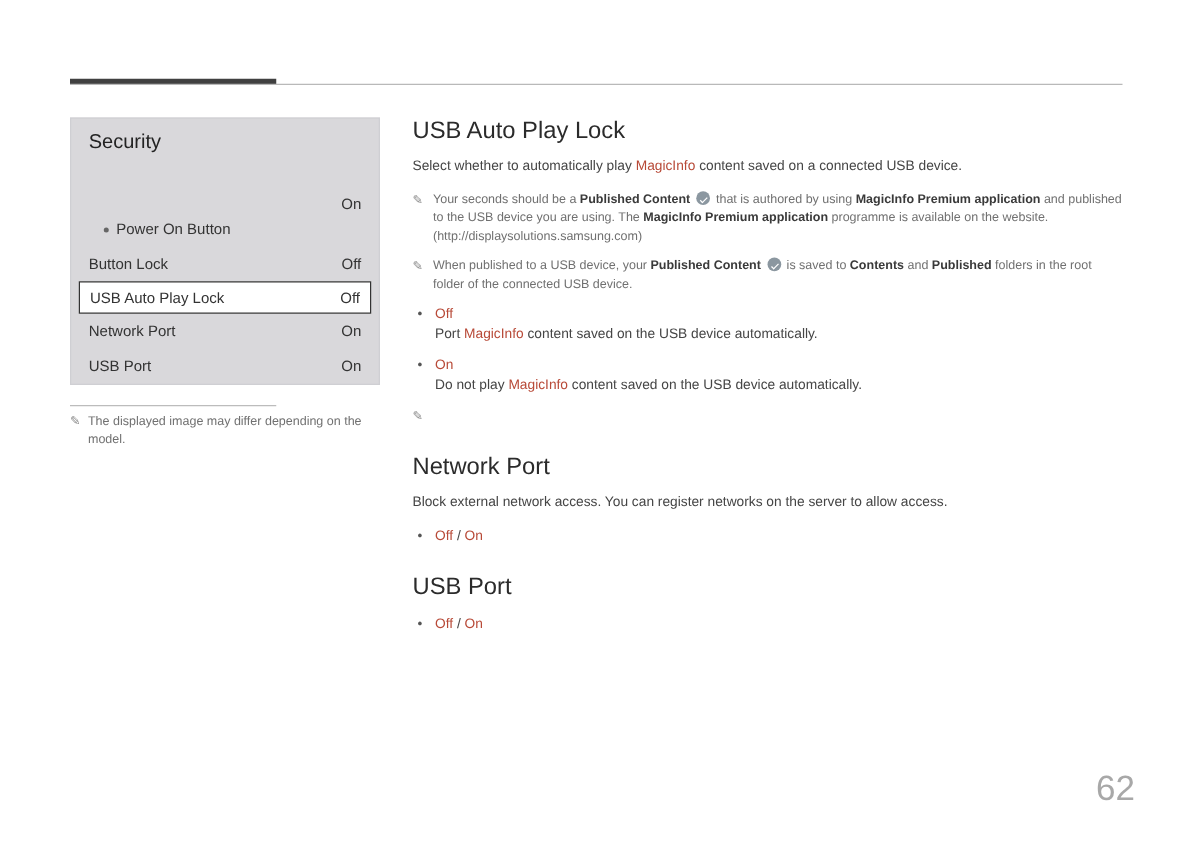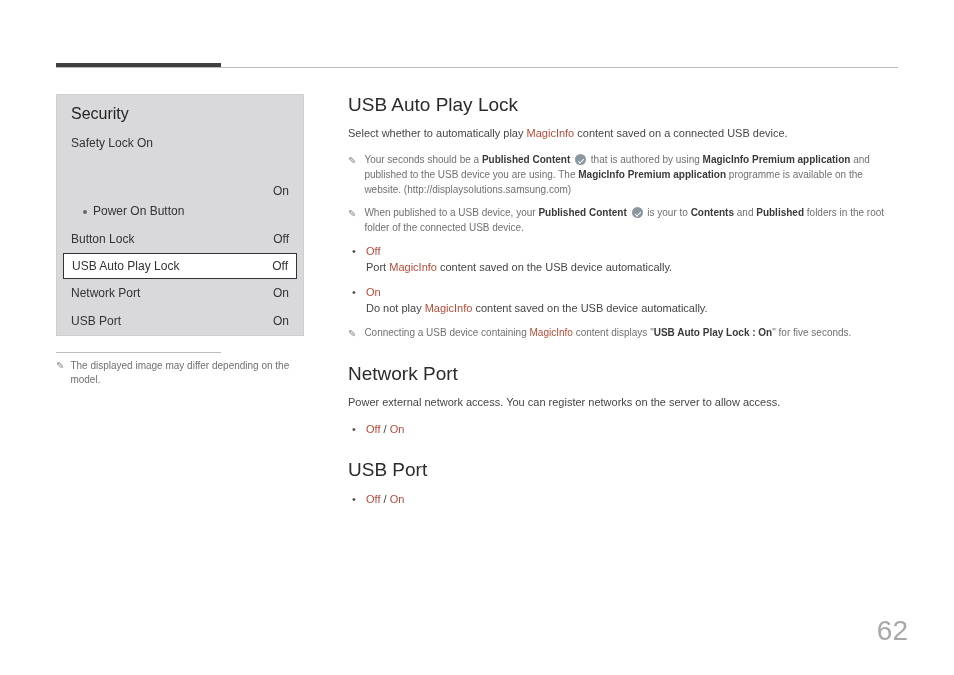--- a/index.html
+++ b/index.html
@@ -12,21 +12,21 @@
   .page{
     position:relative;width:100%;height:100%;
     padding:70px 56px 0 56px;box-sizing:border-box;
   }
   .top-accent{
     position:absolute;top:63px;left:56px;width:165px;height:5px;background:#404040;
   }
   .top-rule{
     position:absolute;top:67px;left:56px;right:56px;height:1px;background:#b9b9b9;
   }
-  .columns{display:flex;gap:44px;padding-top:24px;}
+  .columns{display:flex;gap:26px;padding-top:24px;}
   .left-col{width:248px;flex:none;}
   .right-col{flex:1;}
 
   .menu{
     background:#d9d8db;border:1px solid #cfcfd3;
     padding:0;font-size:12.5px;color:#333;
   }
   .menu-title{
     padding:10px 14px 6px 14px;font-size:16px;color:#232323;
   }
@@ -67,24 +67,20 @@
 
 <div class="page">
   <div class="top-accent"></div>
   <div class="top-rule"></div>
 
   <div class="columns">
     <div class="left-col">
       <div class="menu">
         <div class="menu-title">Security</div>
 
-        <div class="menu-row">
-          <span class="label">Safety Lock On</span>
-          <span class="val"></span>
-        </div>
         <div class="menu-row indent">
           <span class="label"><span class="bullet"></span><span>Power On Button</span></span>
           <span class="val">On</span>
         </div>
         <div class="menu-row">
           <span class="label">Button Lock</span>
           <span class="val">Off</span>
         </div>
         <div class="menu-row selected">
           <span class="label">USB Auto Play Lock</span>
@@ -119,44 +115,41 @@
           <span>Your seconds should be a </span><span class="bold">Published Content</span>
           <span class="tag-icon"></span>
           <span> that is authored by using </span><span class="bold">MagicInfo Premium application</span><span> and published to the USB device you are using. The </span><span class="bold">MagicInfo Premium application</span><span> programme is available on the website. (http://displaysolutions.samsung.com)</span>
         </span>
       </div>
       <div class="note">
         <span class="pencil">✎</span>
         <span>
           <span>When published to a USB device, your </span><span class="bold">Published Content</span>
           <span class="tag-icon"></span>
-          <span> is your to </span><span class="bold">Contents</span><span> and </span><span class="bold">Published</span><span> folders in the root folder of the connected USB device.</span>
+          <span> is saved to </span><span class="bold">Contents</span><span> and </span><span class="bold">Published</span><span> folders in the root folder of the connected USB device.</span>
         </span>
       </div>
 
       <ul class="opts">
         <li>
           <span class="term">Off</span><br>
           <span>Port </span><span class="term">MagicInfo</span><span> content saved on the USB device automatically.</span>
         </li>
         <li>
           <span class="term">On</span><br>
           <span>Do not play </span><span class="term">MagicInfo</span><span> content saved on the USB device automatically.</span>
         </li>
       </ul>
 
       <div class="note">
         <span class="pencil">✎</span>
-        <span>
-          <span>Connecting a USB device containing </span><span class="term">MagicInfo</span><span> content displays "</span><span class="bold">USB Auto Play Lock : On</span><span>" for five seconds.</span>
-        </span>
       </div>
 
       <h2 class="mt">Network Port</h2>
-      <p class="body">Power external network access. You can register networks on the server to allow access.</p>
+      <p class="body">Block external network access. You can register networks on the server to allow access.</p>
       <ul class="opts">
         <li>
           <span class="term">Off</span><span> / </span><span class="term">On</span>
         </li>
       </ul>
 
       <h2 class="mt">USB Port</h2>
       <ul class="opts">
         <li>
           <span class="term">Off</span><span> / </span><span class="term">On</span>

